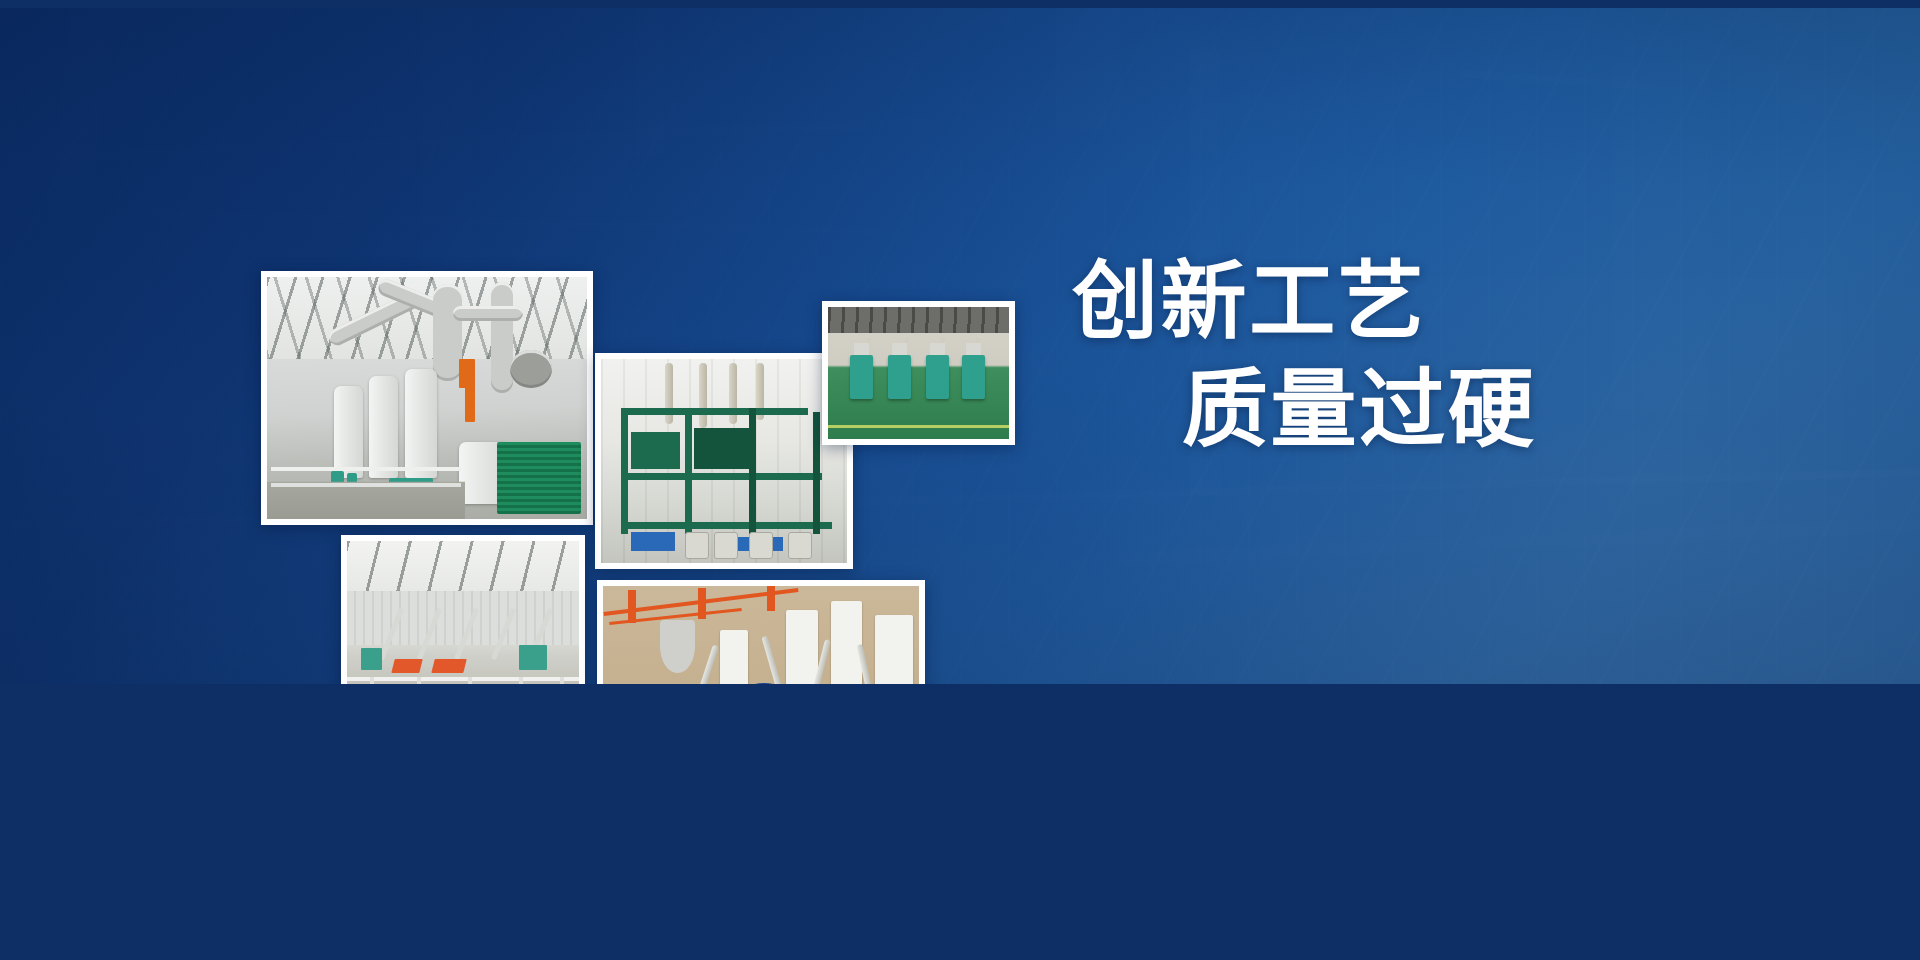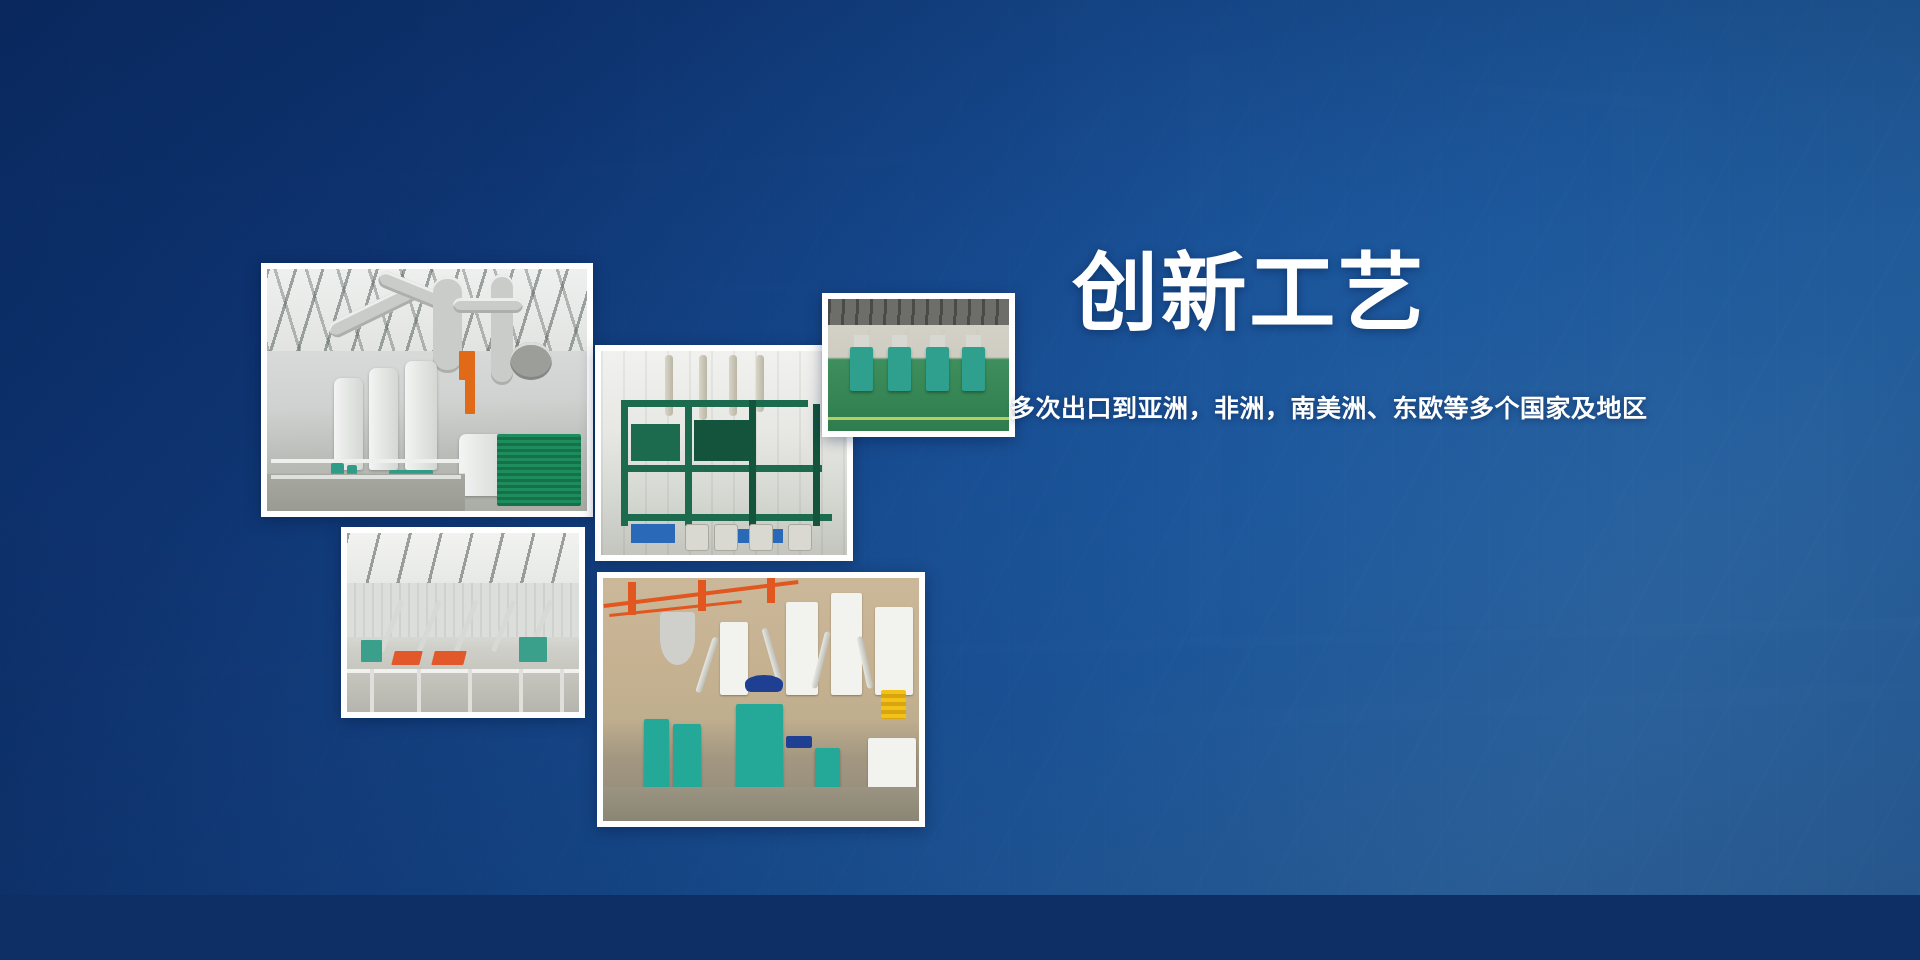--- a/index.html
+++ b/index.html
@@ -6,23 +6,24 @@
   html,body{margin:0;padding:0;}
   body{
     width:1920px;height:960px;overflow:hidden;
     font-family:"Liberation Sans","DejaVu Sans",sans-serif;
     background:#0d2f66;
   }
 
   
   #banner{
     position:relative;
-    width:1920px;height:895px;
+    width:1920px;height:676px;
     overflow:hidden;
     background:#12356e;
+    margin-top:8px;
   }
 
   
   .bg-photo{
     position:absolute;inset:0;
     background:
       
       linear-gradient(180deg, rgba(0,0,0,.30) 0%, rgba(0,0,0,.10) 14%, rgba(0,0,0,0) 26%),
       
       repeating-linear-gradient(118deg, rgba(255,255,255,.030) 0 3px, rgba(255,255,255,0) 3px 64px),
@@ -312,18 +313,18 @@
         <div class="col" style="left:84%;bottom:6%;width:15%;height:28%;"></div>
         <div class="floor"></div>
       </div>
     </div>
 
   </div>
 
   <div class="copy">
 
     <div class="headline hl-1">创新工艺</div>
-
-    <div class="subtitle">多次出口到亚洲，非洲，南美洲、东欧等多个国家及地区</div>
+    <div class="headline hl-2">质量过硬</div>
+
 
 
   </div>
 </div>
 
 </body></html>

